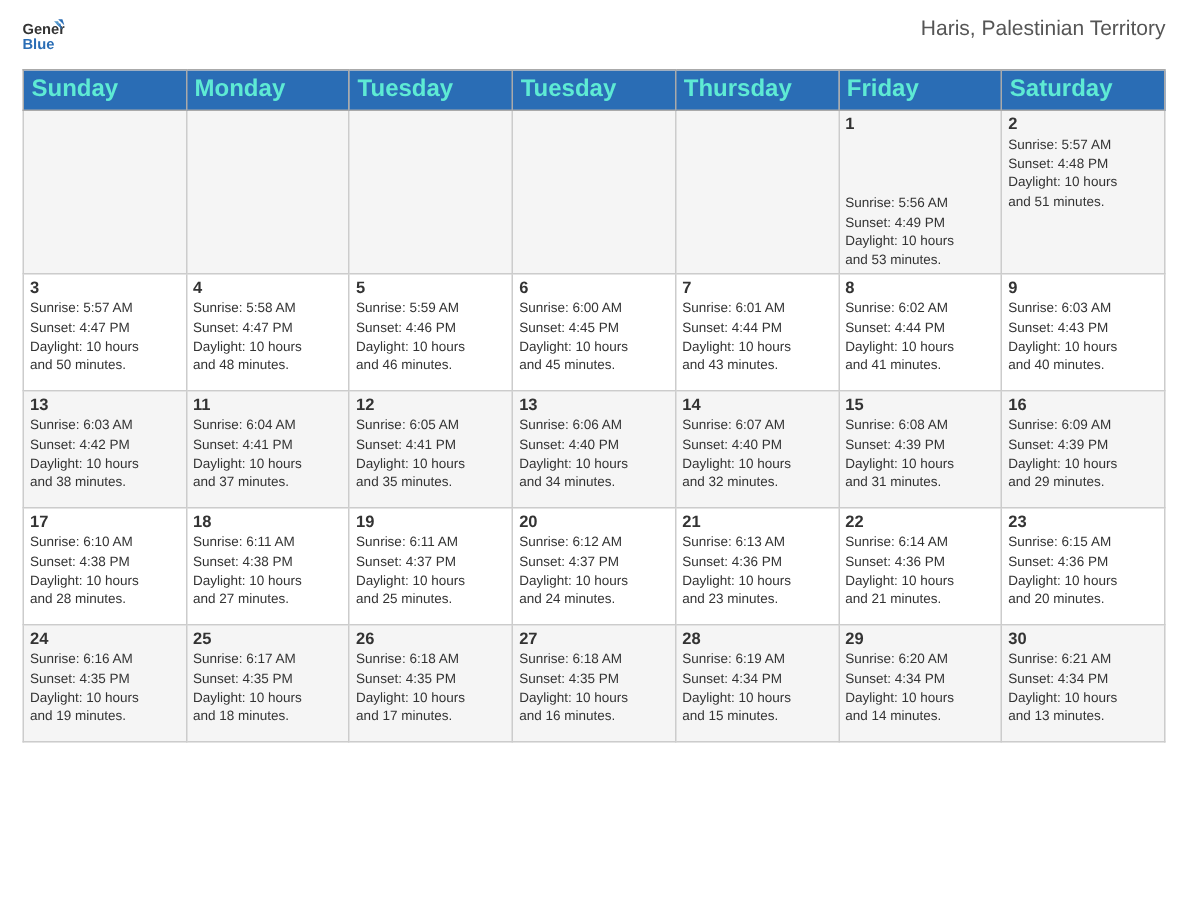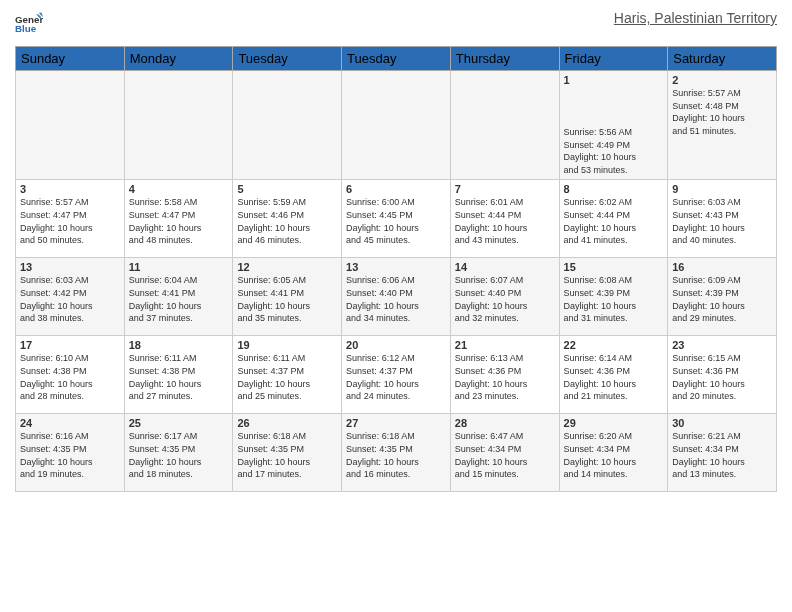--- a/index.html
+++ b/index.html
@@ -34,34 +34,33 @@
       text-align: right;
     }
     .month-title {
       font-size: 32px;
       color: #333;
       font-weight: normal;
     }
     .location {
       font-size: 14px;
       color: #555;
-      text-decoration: underline;
     }
     .calendar {
       width: 100%;
       border-collapse: collapse;
       table-layout: fixed;
     }
     .calendar th {
       background-color: #2a6db5;
-      color: #000000;
+      color: #5eead4;
       text-align: left;
       padding: 4px 5px;
-      font-size: 13px;
-      font-weight: normal;
+      font-size: 16px;
+      font-weight: bold;
       border: 1px solid #aaa;
     }
     .calendar td {
       vertical-align: top;
       padding: 3px 4px;
       border: 1px solid #ccc;
       font-size: 9.5px;
       color: #333;
       height: 78px;
       background: #fff;
@@ -323,21 +322,21 @@
           </td>
           <td>
             <span class="day-number">27</span>
             <div class="day-info" style="white-space: pre-line;">Sunrise: 6:18 AM
 Sunset: 4:35 PM
 Daylight: 10 hours
 and 16 minutes.</div>
           </td>
           <td>
             <span class="day-number">28</span>
-            <div class="day-info" style="white-space: pre-line;">Sunrise: 6:47 AM
+            <div class="day-info" style="white-space: pre-line;">Sunrise: 6:19 AM
 Sunset: 4:34 PM
 Daylight: 10 hours
 and 15 minutes.</div>
           </td>
           <td>
             <span class="day-number">29</span>
             <div class="day-info" style="white-space: pre-line;">Sunrise: 6:20 AM
 Sunset: 4:34 PM
 Daylight: 10 hours
 and 14 minutes.</div>

